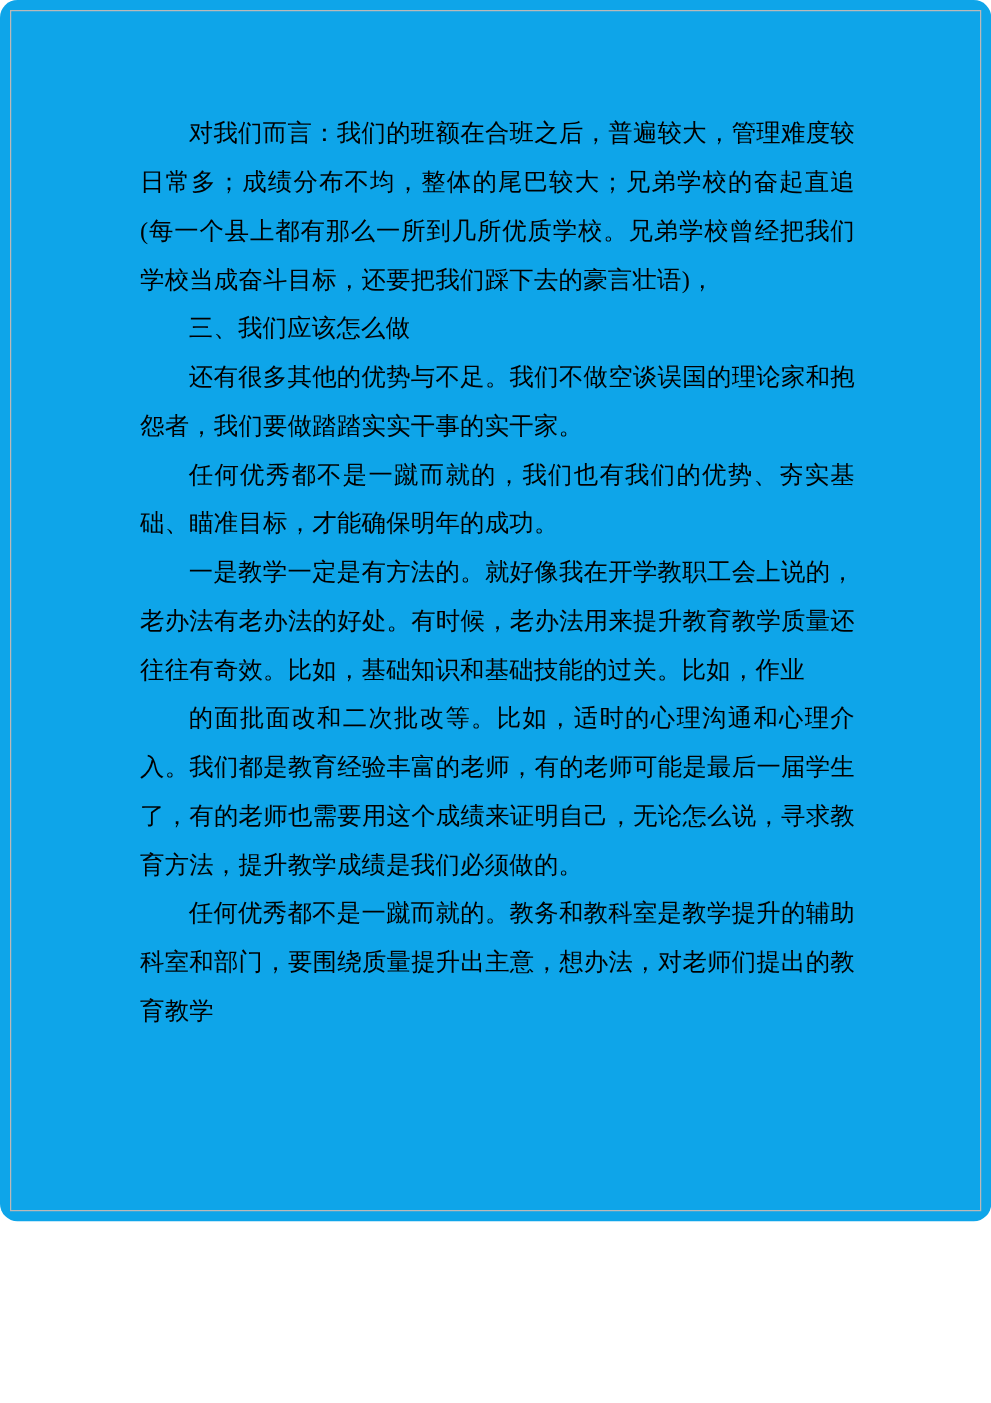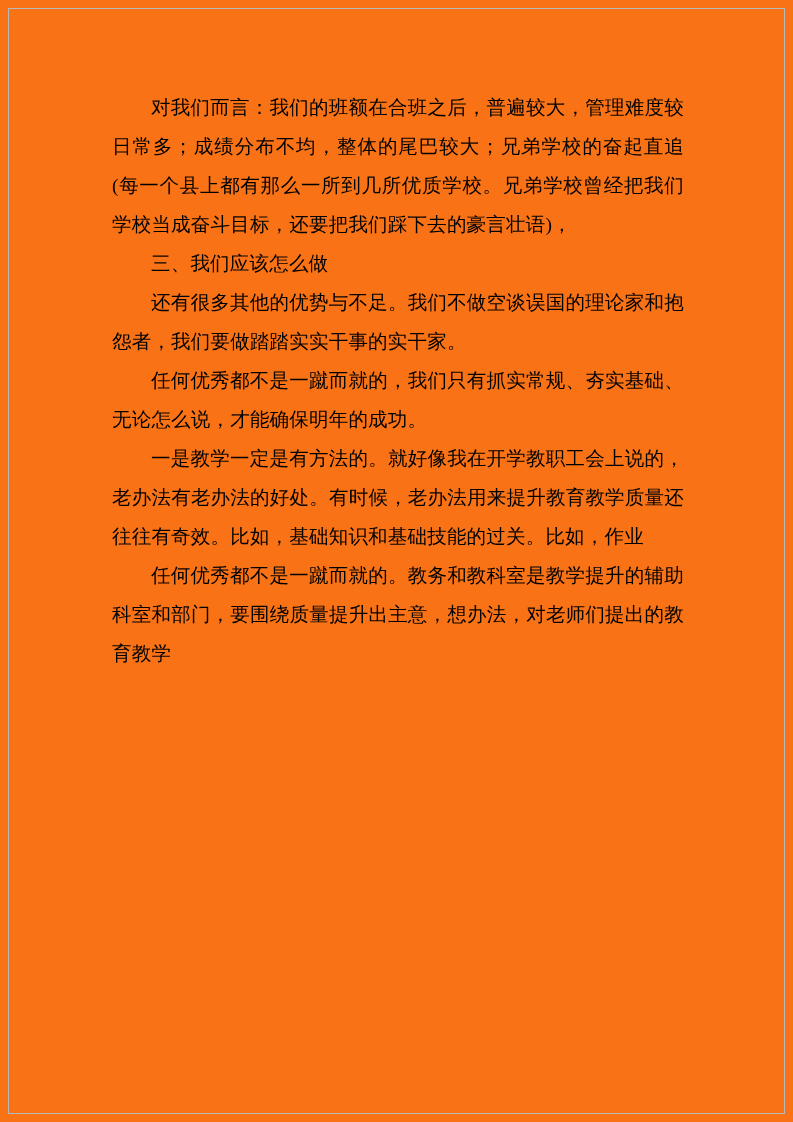--- a/index.html
+++ b/index.html
@@ -9,24 +9,25 @@
   }
   body {
     width: 793px;
     height: 1122px;
     font-family: "Liberation Serif", "DejaVu Serif", serif;
     color: #000000;
   }
   .page {
     position: relative;
     width: 793px;
-    height: 1122px;
+    height: 977px;
     box-sizing: border-box;
-    background: #f97316;
+    background: #0ea5e9;
     overflow: hidden;
+    border-radius: 14px;
   }
   .page-border {
     position: absolute;
     left: 8px;
     top: 8px;
     right: 8px;
     bottom: 8px;
     border: 1px solid #b9b9b9;
     pointer-events: none;
   }
@@ -51,18 +52,19 @@
 <body>
 
 <div class="page">
   <div class="page-border"></div>
 
   <div class="content">
 
     <p class="para">对我们而言：我们的班额在合班之后，普遍较大，管理难度较日常多；成绩分布不均，整体的尾巴较大；兄弟学校的奋起直追(每一个县上都有那么一所到几所优质学校。兄弟学校曾经把我们学校当成奋斗目标，还要把我们踩下去的豪言壮语)，</p>
     <p class="para">三、我们应该怎么做</p>
     <p class="para">还有很多其他的优势与不足。我们不做空谈误国的理论家和抱怨者，我们要做踏踏实实干事的实干家。</p>
-    <p class="para">任何优秀都不是一蹴而就的，我们只有抓实常规、夯实基础、无论怎么说，才能确保明年的成功。</p>
+    <p class="para">任何优秀都不是一蹴而就的，我们也有我们的优势、夯实基础、瞄准目标，才能确保明年的成功。</p>
     <p class="para">一是教学一定是有方法的。就好像我在开学教职工会上说的，老办法有老办法的好处。有时候，老办法用来提升教育教学质量还往往有奇效。比如，基础知识和基础技能的过关。比如，作业</p>
+    <p class="para">的面批面改和二次批改等。比如，适时的心理沟通和心理介入。我们都是教育经验丰富的老师，有的老师可能是最后一届学生了，有的老师也需要用这个成绩来证明自己，无论怎么说，寻求教育方法，提升教学成绩是我们必须做的。</p>
     <p class="para">任何优秀都不是一蹴而就的。教务和教科室是教学提升的辅助科室和部门，要围绕质量提升出主意，想办法，对老师们提出的教育教学</p>
 
   </div>
 </div>
 
 </body></html>

